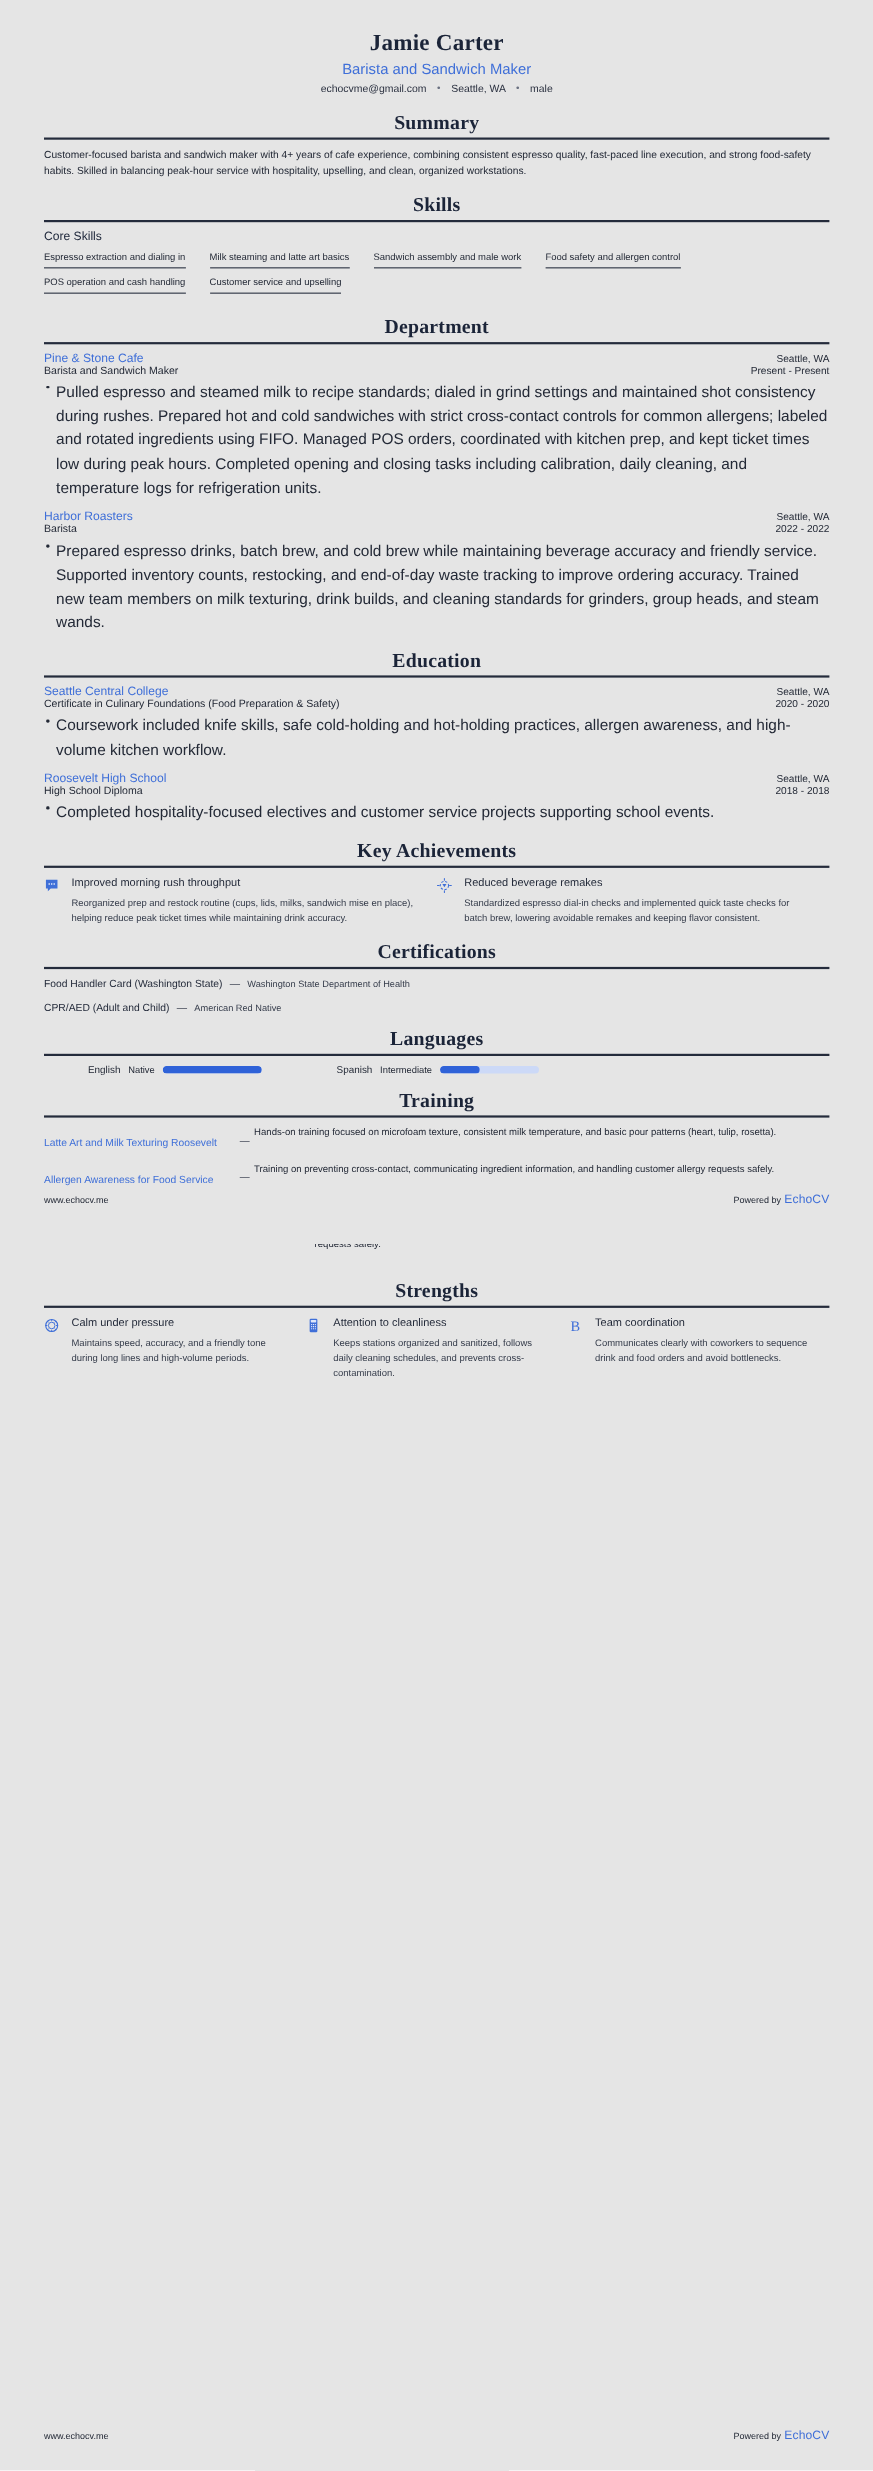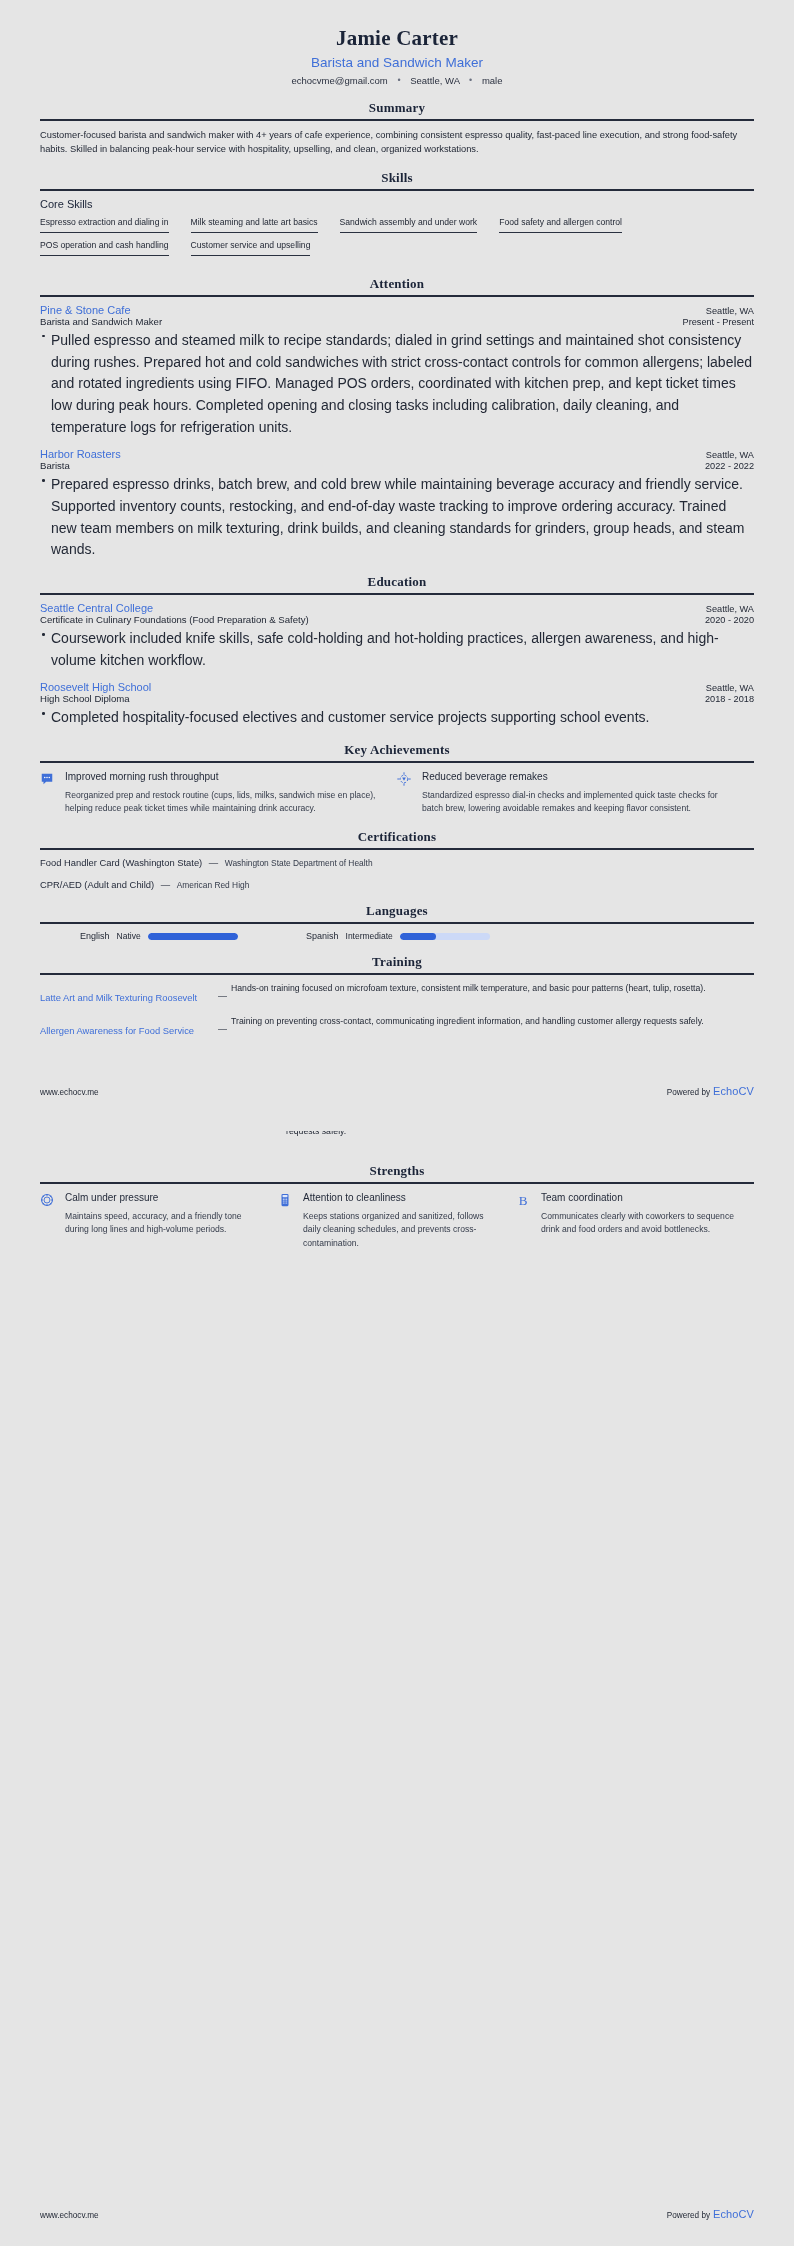--- a/index.html
+++ b/index.html
@@ -61,21 +61,21 @@
     font-size: 9px;
     vertical-align: 1px;
   }
 
   
   .section { margin-bottom: 13px; }
   .section-title {
     text-align: center;
     font-family: "Liberation Serif", serif;
     font-weight: bold;
-    font-size: 13px;
+    font-size: 18px;
     color: #1b2438;
     margin: 0 0 3px 0;
     letter-spacing: .2px;
   }
   .section-rule {
     height: 2px;
     background: #242b3b;
     margin-bottom: 7px;
   }
 
@@ -294,29 +294,29 @@
       <div class="summary-text">Customer-focused barista and sandwich maker with 4+ years of cafe experience, combining consistent espresso quality, fast-paced line execution, and strong food-safety habits. Skilled in balancing peak-hour service with hospitality, upselling, and clean, organized workstations.</div>
     </div>
 
     <div class="section">
       <div class="section-title">Skills</div>
       <div class="section-rule"></div>
       <div class="skills-group-title">Core Skills</div>
       <div class="skill-row">
         <div class="skill-chip">Espresso extraction and dialing in</div>
         <div class="skill-chip">Milk steaming and latte art basics</div>
-        <div class="skill-chip">Sandwich assembly and under work</div>
+        <div class="skill-chip">Sandwich assembly and male work</div>
         <div class="skill-chip">Food safety and allergen control</div>
         <div class="skill-chip">POS operation and cash handling</div>
         <div class="skill-chip">Customer service and upselling</div>
       </div>
     </div>
 
     <div class="section">
-      <div class="section-title">Attention</div>
+      <div class="section-title">Department</div>
       <div class="section-rule"></div>
 
       <div class="entry">
         <div class="entry-line">
           <span class="entry-org">Pine &amp; Stone Cafe</span>
           <span class="entry-loc">Seattle, WA</span>
         </div>
         <div class="entry-line">
           <span class="entry-role">Barista and Sandwich Maker</span>
           <span class="entry-dates">Present - Present</span>
@@ -415,21 +415,21 @@
       <div class="section-title">Certifications</div>
       <div class="section-rule"></div>
       <div class="cert-item">
         <span class="cert-name">Food Handler Card (Washington State)</span>
         <span class="cert-dash">—</span>
         <span class="cert-issuer">Washington State Department of Health</span>
       </div>
       <div class="cert-item">
         <span class="cert-name">CPR/AED (Adult and Child)</span>
         <span class="cert-dash">—</span>
-        <span class="cert-issuer">American Red High</span>
+        <span class="cert-issuer">American Red Native</span>
       </div>
     </div>
 
     <div class="section">
       <div class="section-title">Languages</div>
       <div class="section-rule"></div>
       <div class="lang-row">
         <div class="lang">
           <span class="lang-name">English</span>
           <span class="lang-level">Native</span>

